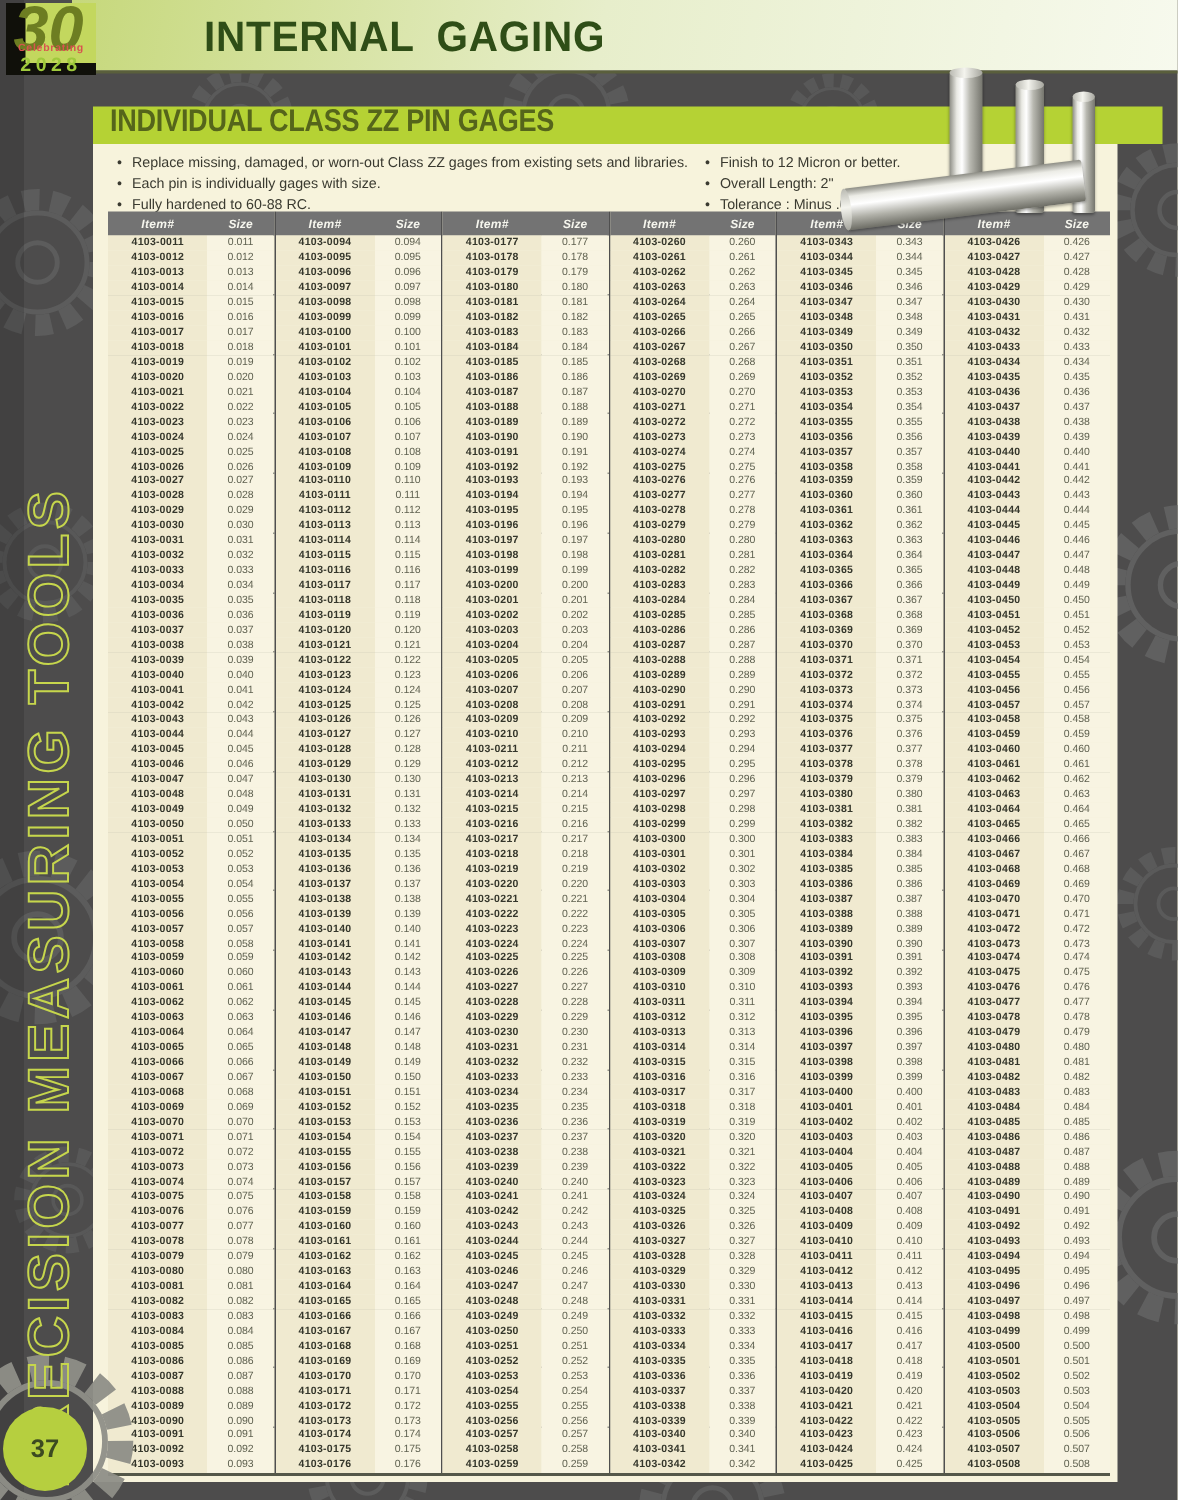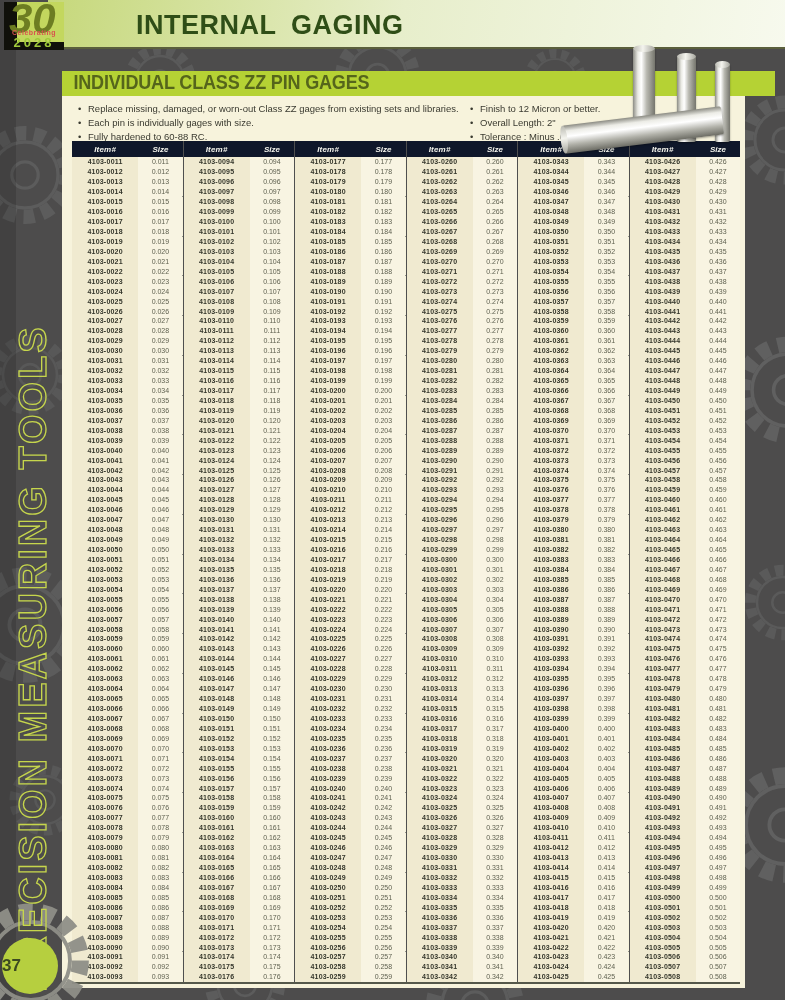--- a/index.html
+++ b/index.html
@@ -64,38 +64,38 @@
 
   
   .gage-table{
     position:absolute;left:10px;top:45px;width:668px;
     display:flex;border-bottom:2px solid #55584a;
   }
   .tcol{flex:1;min-width:0;}
   .tcol + .tcol{border-left:1px solid #4f4f4f;}
   .trow{display:flex;height:9.95px;align-items:center;}
   .trow.grp{box-shadow:inset 0 -1px 0 #95958a;}
-  .thead{height:16px;background:#0f172a;}
+  .thead{height:16px;background:#737373;}
   .c-item{width:60%;text-align:center;font-size:7px;font-weight:bold;color:#34362b;letter-spacing:.2px;background:#f0ead0;height:100%;display:flex;align-items:center;justify-content:center;}
   .c-size{width:40%;text-align:center;font-size:7px;color:#5f6150;background:#f8f4e2;height:100%;display:flex;align-items:center;justify-content:center;}
   .thead .c-item,.thead .c-size{background:transparent;color:#f6f6ee;font-style:italic;font-weight:bold;font-size:8px;}
 
   
   .vside{
     position:absolute;left:12px;top:992px;z-index:3;
     transform:rotate(-90deg);transform-origin:left top;
     white-space:nowrap;font-size:38px;font-weight:bold;letter-spacing:3px;
     color:transparent;-webkit-text-stroke:1.3px #c6d64c;
   }
 
   
   .corner-gear{position:absolute;left:-34px;top:896px;z-index:2;color:#8f8f88;opacity:.95;}
   .page-circle{
     position:absolute;left:2px;top:938px;width:56px;height:56px;border-radius:50%;
-    background:#b6cf3f;z-index:3;display:flex;align-items:center;
+    background:#b6cf3f;z-index:3;display:flex;align-items:center;justify-content:center;
     font-size:17px;font-weight:bold;color:#3c4a21;
   }
 </style>
 </head>
 <body>
 
 <div class="gear-layer">
   <svg>
     <defs>
       <symbol id="gear" viewBox="0 0 100 100">

